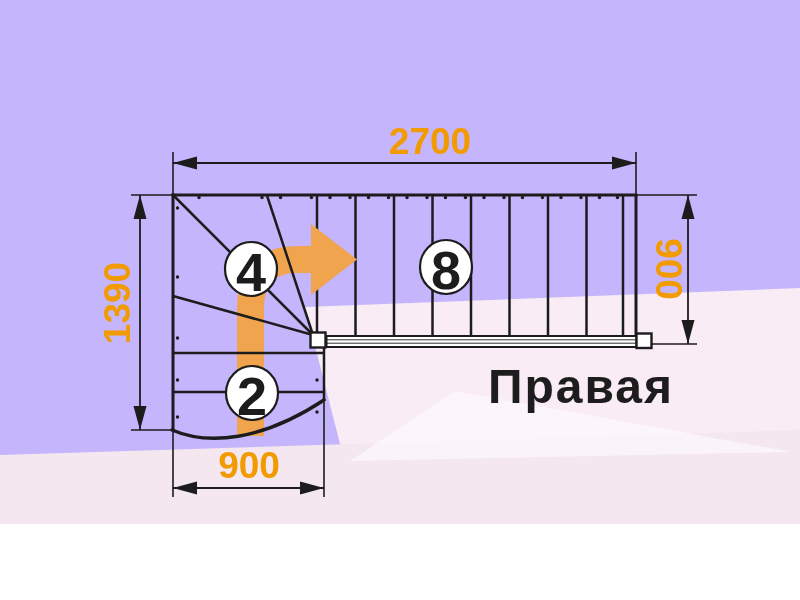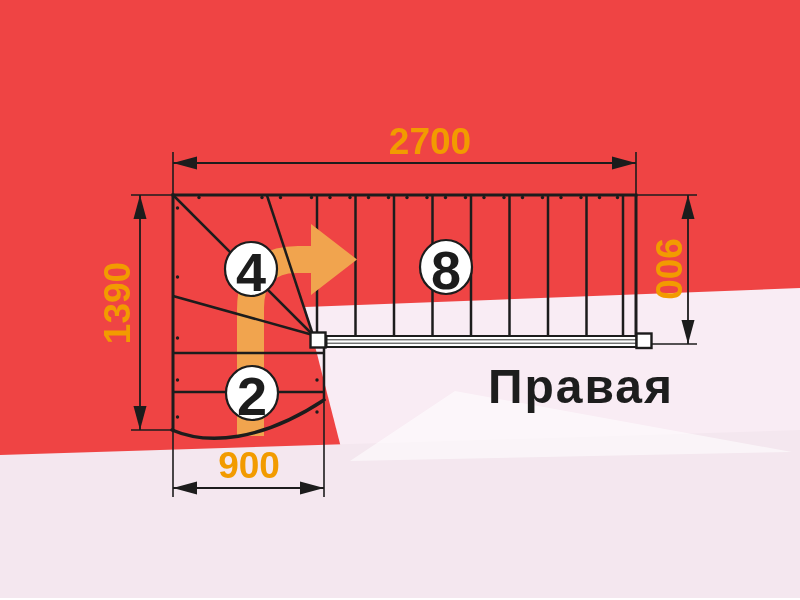--- a/index.html
+++ b/index.html
@@ -1,16 +1,16 @@
 <!DOCTYPE html>
 <html><head>
 <meta charset="utf-8">
 <style>
   html,body{margin:0;padding:0;background:#ffffff;}
-  .canvas{position:relative;width:800px;height:598px;background:#ef4444;overflow:hidden;}
+  .canvas{position:relative;width:800px;height:524px;background:#c4b5fd;overflow:hidden;}
   svg{display:block;}
   svg text{font-family:"Liberation Sans","DejaVu Sans",sans-serif;}
   .dim-text{font-size:37px;font-weight:bold;}
   .badge-circle{fill:#ffffff;stroke:#1c1c1c;stroke-width:2.2;}
   .badge-text{font-size:54px;font-weight:bold;fill:#1c1c1c;}
   .title-text{font-size:48px;font-weight:bold;fill:#1d1d1d;letter-spacing:2px;}
   .s3{stroke:#1c1c1c;stroke-width:3;fill:none;}
   .s25{stroke:#1c1c1c;stroke-width:2.5;fill:none;}
   .s35{stroke:#1c1c1c;stroke-width:3.5;fill:none;stroke-linecap:round;}
   .ext{stroke:#1c1c1c;stroke-width:1.6;fill:none;}

